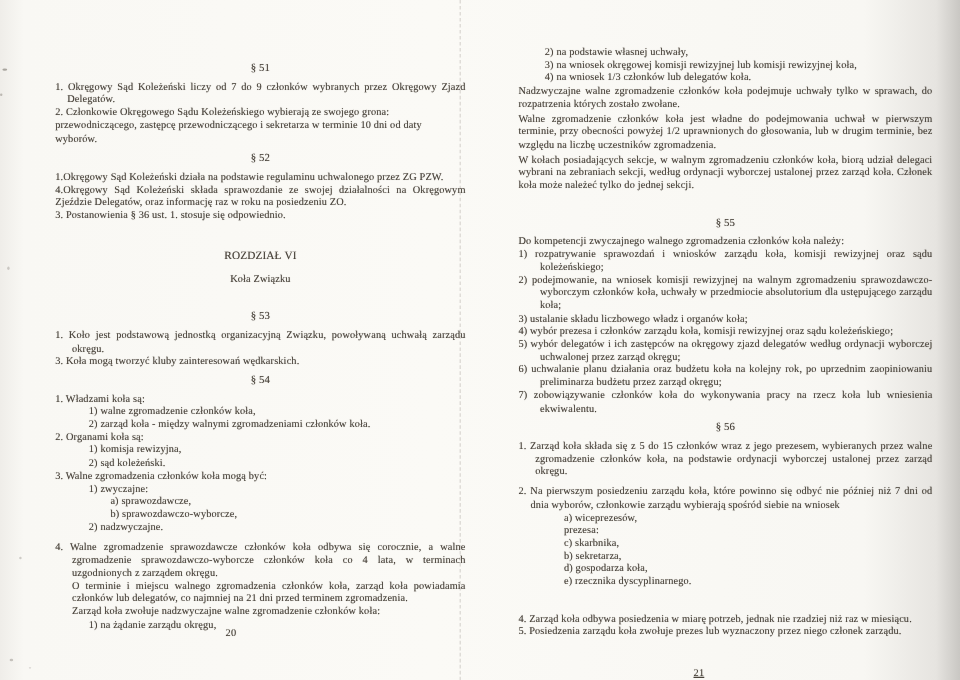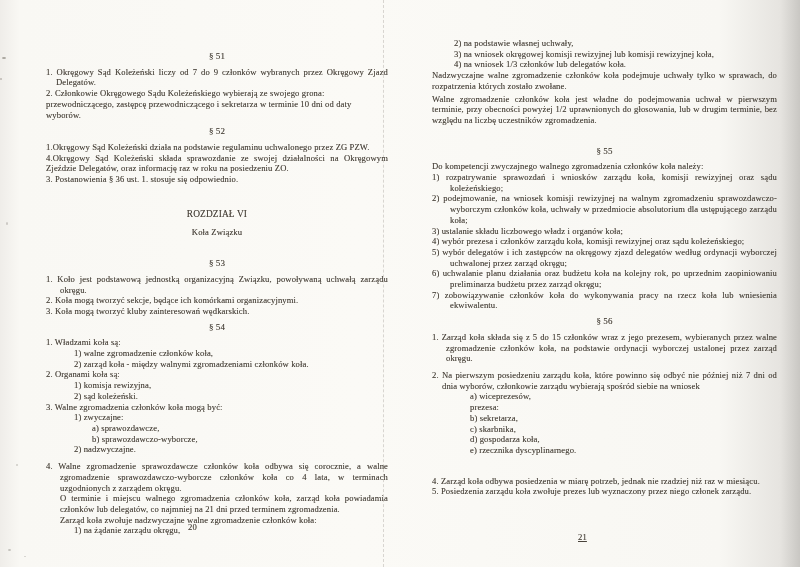--- a/index.html
+++ b/index.html
@@ -26,21 +26,21 @@
   .ml14{margin-left:14px;}
   .ml22{margin-left:22px;}
   .ml28{margin-left:28px;}
   .ml38{margin-left:38px;}
   .ml46{margin-left:46px;}
   .mt6{margin-top:6px;}
   .mt8{margin-top:20px;}
   .mb2{margin-bottom:2px;}
   .pageno{position:absolute;width:30px;text-align:left;}
   .pageno-l{left:188px;top:522px;}
-  .pageno-r{left:578px;top:532px;text-decoration:underline;}
+  .pageno-r{left:578px;top:555px;text-decoration:underline;}
 </style>
 </head>
 <body>
 
 <div class="scan">
 
   <div class="fold"></div>
 
   <div class="speck" style="left:2px;top:57px;width:4px;height:2px;opacity:.55"></div>
   <div class="speck" style="left:0;top:78px;width:2px;height:2px;opacity:.4"></div>
@@ -57,21 +57,20 @@
     <p class="sech mt6">§ 52</p>
     <p>1.Okręgowy Sąd Koleżeński działa na podstawie regulaminu uchwalonego przez ZG PZW.</p>
     <p class="j">4.Okręgowy Sąd Koleżeński składa sprawozdanie ze swojej działalności na Okręgowym Zjeździe Delegatów, oraz informację raz w roku na posiedzeniu ZO.</p>
     <p>3. Postanowienia § 36 ust. 1. stosuje się odpowiednio.</p>
 
     <p class="chap">ROZDZIAŁ VI</p>
     <p class="chapsub">Koła Związku</p>
 
     <p class="sech" style="margin-top:20px">§ 53</p>
     <p class="j hang14">1.  Koło jest podstawową jednostką organizacyjną Związku, powoływaną uchwałą zarządu okręgu.</p>
-    <p>2. Koła mogą tworzyć sekcje, będące ich komórkami organizacyjnymi.</p>
     <p>3. Koła mogą tworzyć kluby zainteresowań wędkarskich.</p>
 
     <p class="sech">§ 54</p>
     <p>1. Władzami koła są:</p>
     <p class="ml28">1) walne zgromadzenie członków koła,</p>
     <p class="ml28">2) zarząd koła - między walnymi zgromadzeniami członków koła.</p>
     <p>2. Organami koła są:</p>
     <p class="ml28">1) komisja rewizyjna,</p>
     <p class="ml28">2) sąd koleżeński.</p>
     <p>3. Walne zgromadzenia członków koła mogą być:</p>
@@ -85,38 +84,39 @@
     <p class="ml14">Zarząd  koła zwołuje nadzwyczajne walne zgromadzenie członków koła:</p>
     <p class="ml28">1)  na żądanie zarządu okręgu,</p>
   </div>
 
   <div class="page page-r">
     <p class="ml22">2)  na podstawie własnej uchwały,</p>
     <p class="ml22">3)  na wniosek okręgowej komisji rewizyjnej lub komisji rewizyjnej koła,</p>
     <p class="ml22">4)  na wniosek 1/3 członków lub delegatów koła.</p>
     <p class="j mb2">Nadzwyczajne walne zgromadzenie członków koła podejmuje uchwały tylko w sprawach, do rozpatrzenia których zostało zwołane.</p>
     <p class="j mb2">Walne zgromadzenie członków koła jest władne do podejmowania uchwał w pierwszym terminie, przy obecności powyżej 1/2 uprawnionych do głosowania, lub w drugim terminie, bez względu na liczbę uczestników zgromadzenia.</p>
+    <p class="j">W kołach posiadających sekcje, w walnym zgromadzeniu członków koła, biorą udział delegaci wybrani na zebraniach sekcji, według ordynacji wyborczej ustalonej przez zarząd koła. Członek koła może należeć tylko do jednej sekcji.</p>
 
     <p class="sech mt8">§ 55</p>
     <p>Do kompetencji zwyczajnego walnego zgromadzenia członków koła należy:</p>
     <p class="j hang18">1) rozpatrywanie sprawozdań i wniosków zarządu koła, komisji rewizyjnej oraz sądu koleżeńskiego;</p>
     <p class="j hang18">2) podejmowanie, na wniosek komisji rewizyjnej na walnym zgromadzeniu sprawozdawczo-wyborczym członków koła, uchwały w przedmiocie absolutorium dla ustępującego zarządu koła;</p>
     <p class="hang18">3) ustalanie składu liczbowego władz i organów koła;</p>
     <p class="hang18">4) wybór prezesa i członków zarządu koła, komisji rewizyjnej oraz sądu koleżeńskiego;</p>
     <p class="j hang18">5) wybór delegatów i ich zastępców na okręgowy zjazd delegatów według ordynacji wyborczej uchwalonej przez zarząd okręgu;</p>
     <p class="j hang18">6) uchwalanie planu działania oraz budżetu koła na kolejny rok, po uprzednim zaopiniowaniu preliminarza budżetu przez zarząd okręgu;</p>
     <p class="j hang18">7) zobowiązywanie członków koła do wykonywania pracy na rzecz koła lub wniesienia ekwiwalentu.</p>
 
     <p class="sech">§ 56</p>
     <p class="j hang14">1.  Zarząd koła składa się z 5 do 15 członków wraz z jego prezesem, wybieranych przez walne zgromadzenie członków koła, na podstawie ordynacji wyborczej ustalonej przez zarząd okręgu.</p>
     <p class="j hang10 mt6">2. Na pierwszym posiedzeniu zarządu koła, które powinno się odbyć nie później niż 7 dni od dnia wyborów, członkowie zarządu wybierają spośród siebie na wniosek</p>
     <p class="ml38">a)  wiceprezesów,</p>
     <p class="ml38">prezesa:</p>
+    <p class="ml38">c)  skarbnika,</p>
     <p class="ml38">b)  sekretarza,</p>
-    <p class="ml38">c)  skarbnika,</p>
     <p class="ml38">d)  gospodarza koła,</p>
     <p class="ml38">e)  rzecznika dyscyplinarnego.</p>
     <p class="j hang14 mt8">4. Zarząd koła odbywa posiedzenia w miarę potrzeb, jednak nie rzadziej niż raz w miesiącu.</p>
     <p class="hang14">5. Posiedzenia zarządu koła zwołuje prezes lub wyznaczony przez niego członek zarządu.</p>
   </div>
 
   <div class="pageno pageno-l">20</div>
   <div class="pageno pageno-r">21</div>
 
 </div>

